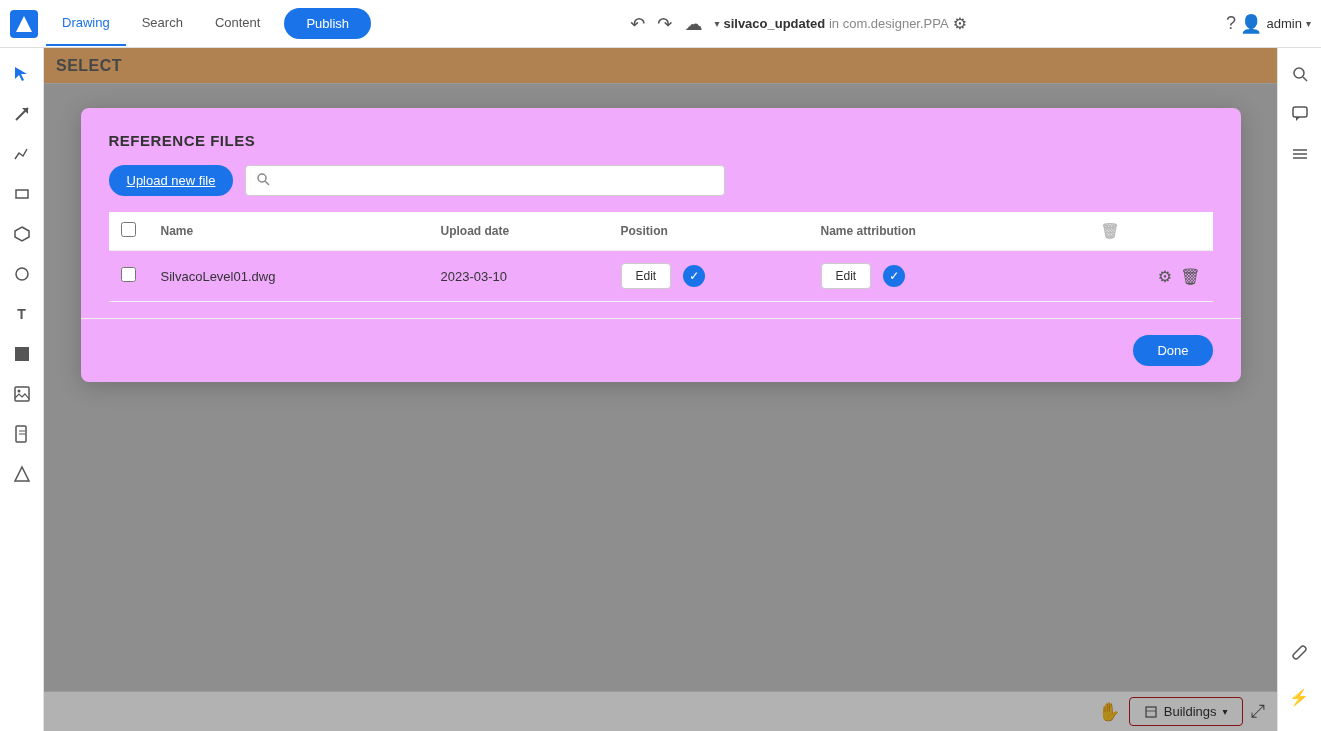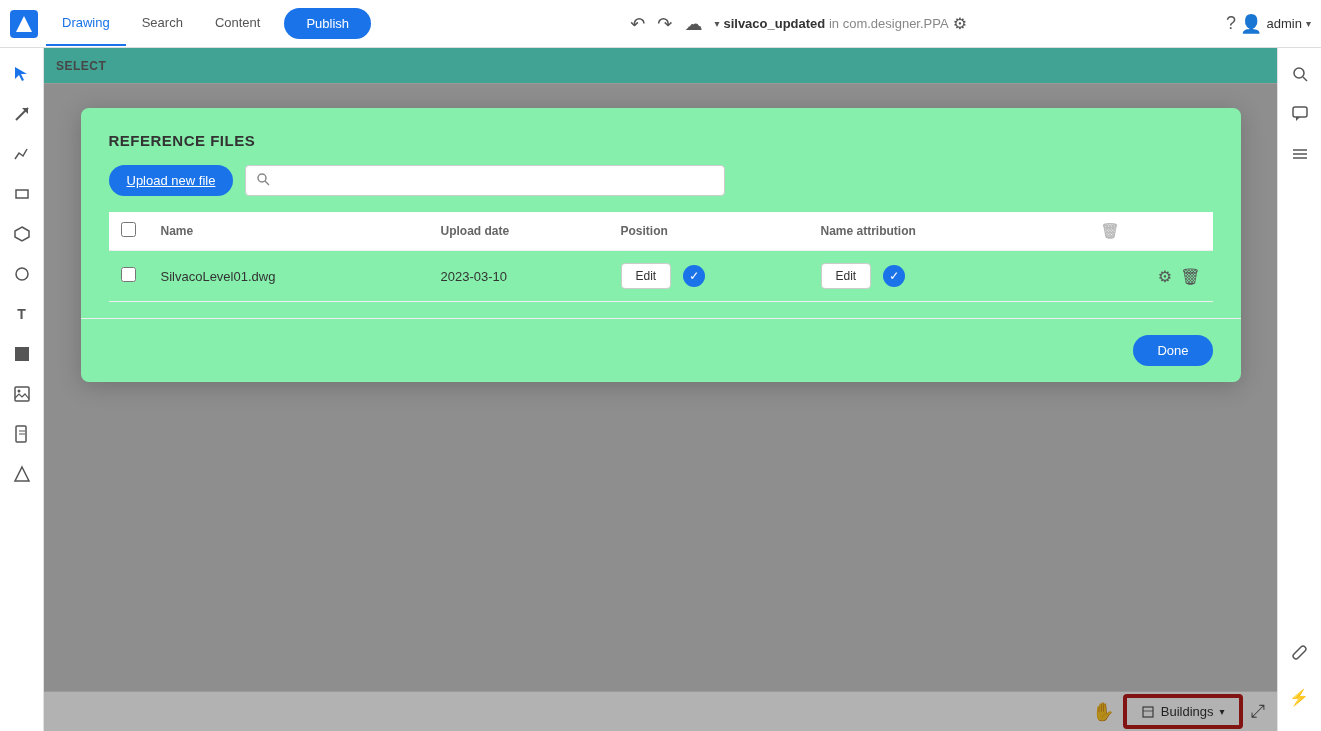--- a/index.html
+++ b/index.html
@@ -58,53 +58,53 @@
 
     
     .main-area {
       position: absolute; top: 48px; left: 44px; right: 44px; bottom: 0;
       background: #ccc; overflow: hidden;
     }
 
     
     .select-bar {
       position: absolute; top: 0; left: 0; right: 0; height: 36px;
-      background: #5eead4; border-bottom: 1px solid #ddd;
+      background: #fdba74; border-bottom: 1px solid #ddd;
       display: flex; align-items: center; padding: 0 12px;
-      font-size: 12px; color: #666; font-weight: 600; letter-spacing: 0.5px;
+      font-size: 16px; color: #666; font-weight: 600; letter-spacing: 0.5px;
     }
 
     
     .bottom-bar {
       position: absolute; bottom: 0; left: 0; right: 0; height: 40px;
       background: #fff; border-top: 1px solid #ddd;
       display: flex; align-items: center; justify-content: flex-end; padding: 0 12px; gap: 8px;
     }
     .bottom-hand { font-size: 18px; cursor: pointer; color: #555; }
     .bottom-location {
       background: #1a73e8; color: white; padding: 6px 14px; border-radius: 4px;
       font-size: 13px; cursor: pointer; display: flex; align-items: center; gap: 6px;
     }
     .bottom-buildings {
-      background: white; border: 4px solid #b91c1c; color: #333; padding: 6px 14px;
+      background: white; border: 1px solid #b91c1c; color: #333; padding: 6px 14px;
       border-radius: 4px; font-size: 13px; cursor: pointer; display: flex; align-items: center; gap: 6px;
     }
     .bottom-expand { font-size: 18px; color: #555; cursor: pointer; }
     .powered { position: absolute; bottom: 8px; left: 280px; font-size: 10px; color: #999; }
 
     
     .modal-overlay {
       position: absolute; top: 0; left: 0; right: 0; bottom: 0;
       background: rgba(0,0,0,0.3); z-index: 100;
       display: flex; align-items: flex-start; justify-content: center; padding-top: 60px;
     }
 
     
     .modal {
-      background: #86efac; border-radius: 8px; width: 1160px;
+      background: #f0abfc; border-radius: 8px; width: 1160px;
       box-shadow: 0 4px 24px rgba(0,0,0,0.2);
       overflow: hidden; position: relative;
     }
     .modal-header {
       padding: 24px 28px 16px;
     }
     .modal-title {
       font-size: 15px; font-weight: 700; color: #333; letter-spacing: 0.5px; margin-bottom: 16px;
     }
     .modal-toolbar {

